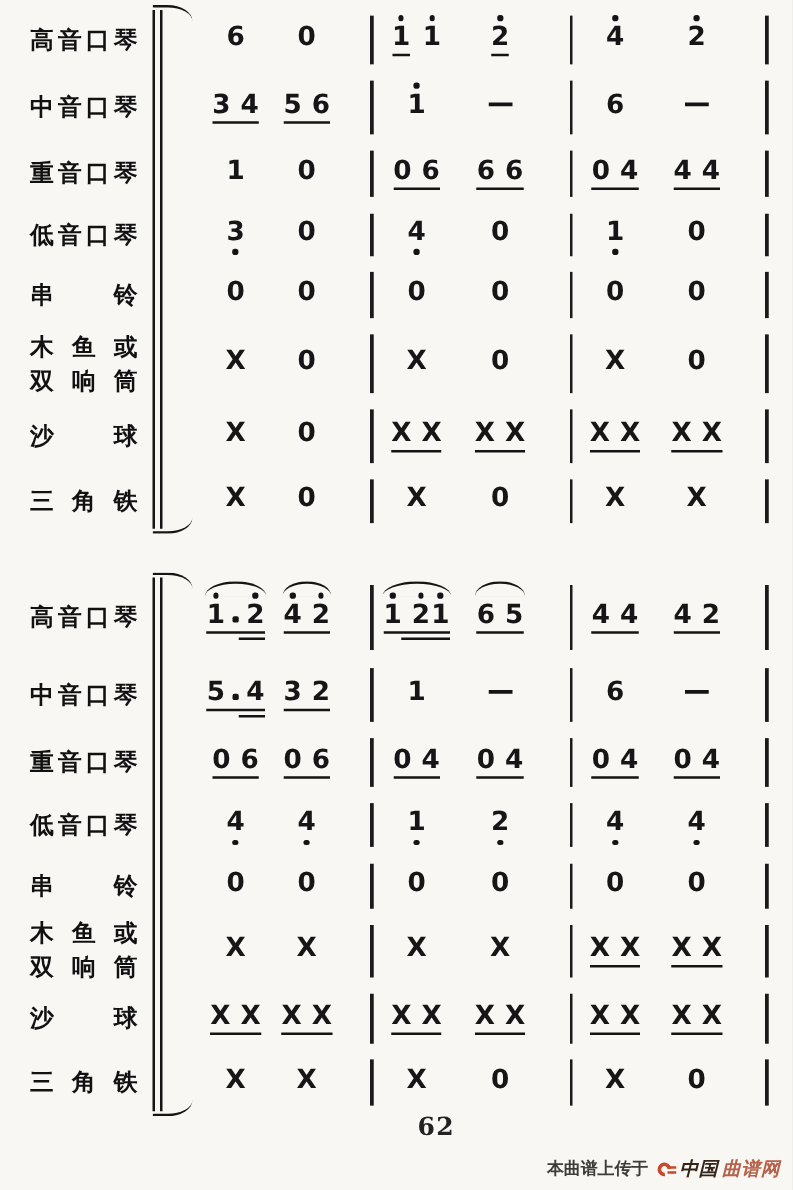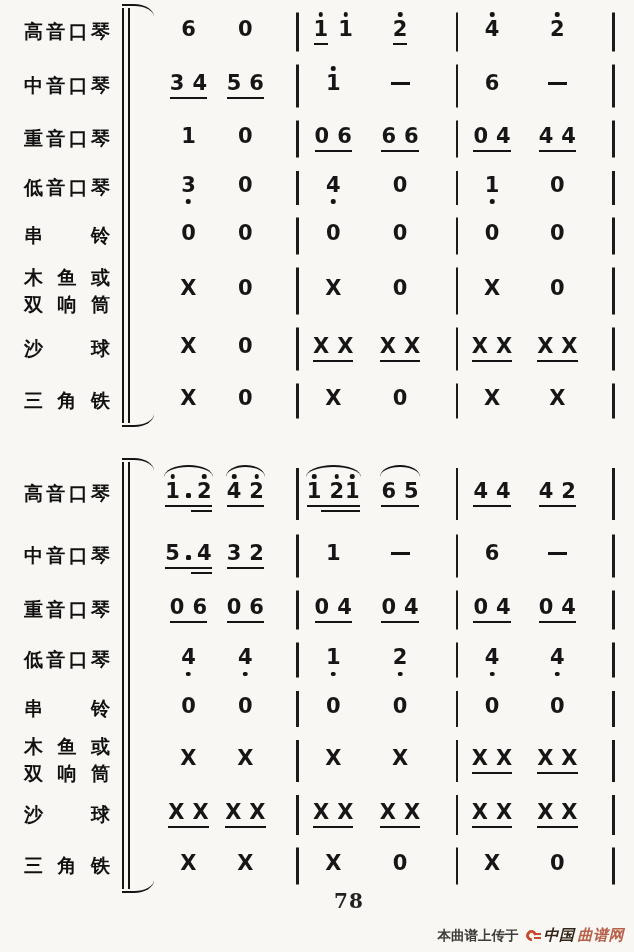--- a/index.html
+++ b/index.html
@@ -62,21 +62,21 @@
     content:""; position:absolute; left:0; right:0; bottom:-9.5px;
     border-bottom:2.5px solid #141414;
   }
   .page-number {
     position:absolute; top:889px; left:334px;
     font-family:"DejaVu Serif","Liberation Serif",serif;
     font-size:20px; font-weight:700; color:#222; letter-spacing:1px;
   }
   .watermark {
     position:absolute; right:10px; bottom:7px;
-    display:flex; align-items:center; gap:7px;
+    display:flex; align-items:flex-start; gap:7px;
     font-family:"Liberation Sans","DejaVu Sans",sans-serif;
   }
   .wm-text { font-size:13.5px; color:#3f3c38; font-weight:700; }
   .wm-logo { display:flex; align-items:center; gap:3px; }
   .wm-icon-c {
     width:11px; height:11px; border:3.5px solid #c64a2e; border-right-color:transparent;
     border-radius:50%; display:inline-block; transform:rotate(40deg);
   }
   .wm-icon-lines { display:inline-flex; flex-direction:column; gap:2px; margin-left:-6px; }
   .wm-icon-lines i { width:7px; height:2px; background:#c64a2e; display:block; }
@@ -946,21 +946,21 @@
                 <span class="token">
                   <span class="glyph" style="margin-left: 0px;">0</span>
                 </span>
               </div>
               <div class="barline"></div>
             </div>
           </div>
         </div>
       </div>
     </div>
-  <div class="page-number">78</div>
+  <div class="page-number">62</div>
   <div class="watermark">
     <span class="wm-text">本曲谱上传于</span>
     <span class="wm-logo">
       <span class="wm-icon-c"></span>
       <span class="wm-icon-lines">
           <i></i>
           <i></i>
         </span>
       <span class="wm-brand-cn">中国</span>
       <span class="wm-brand-rest">曲谱网</span>

